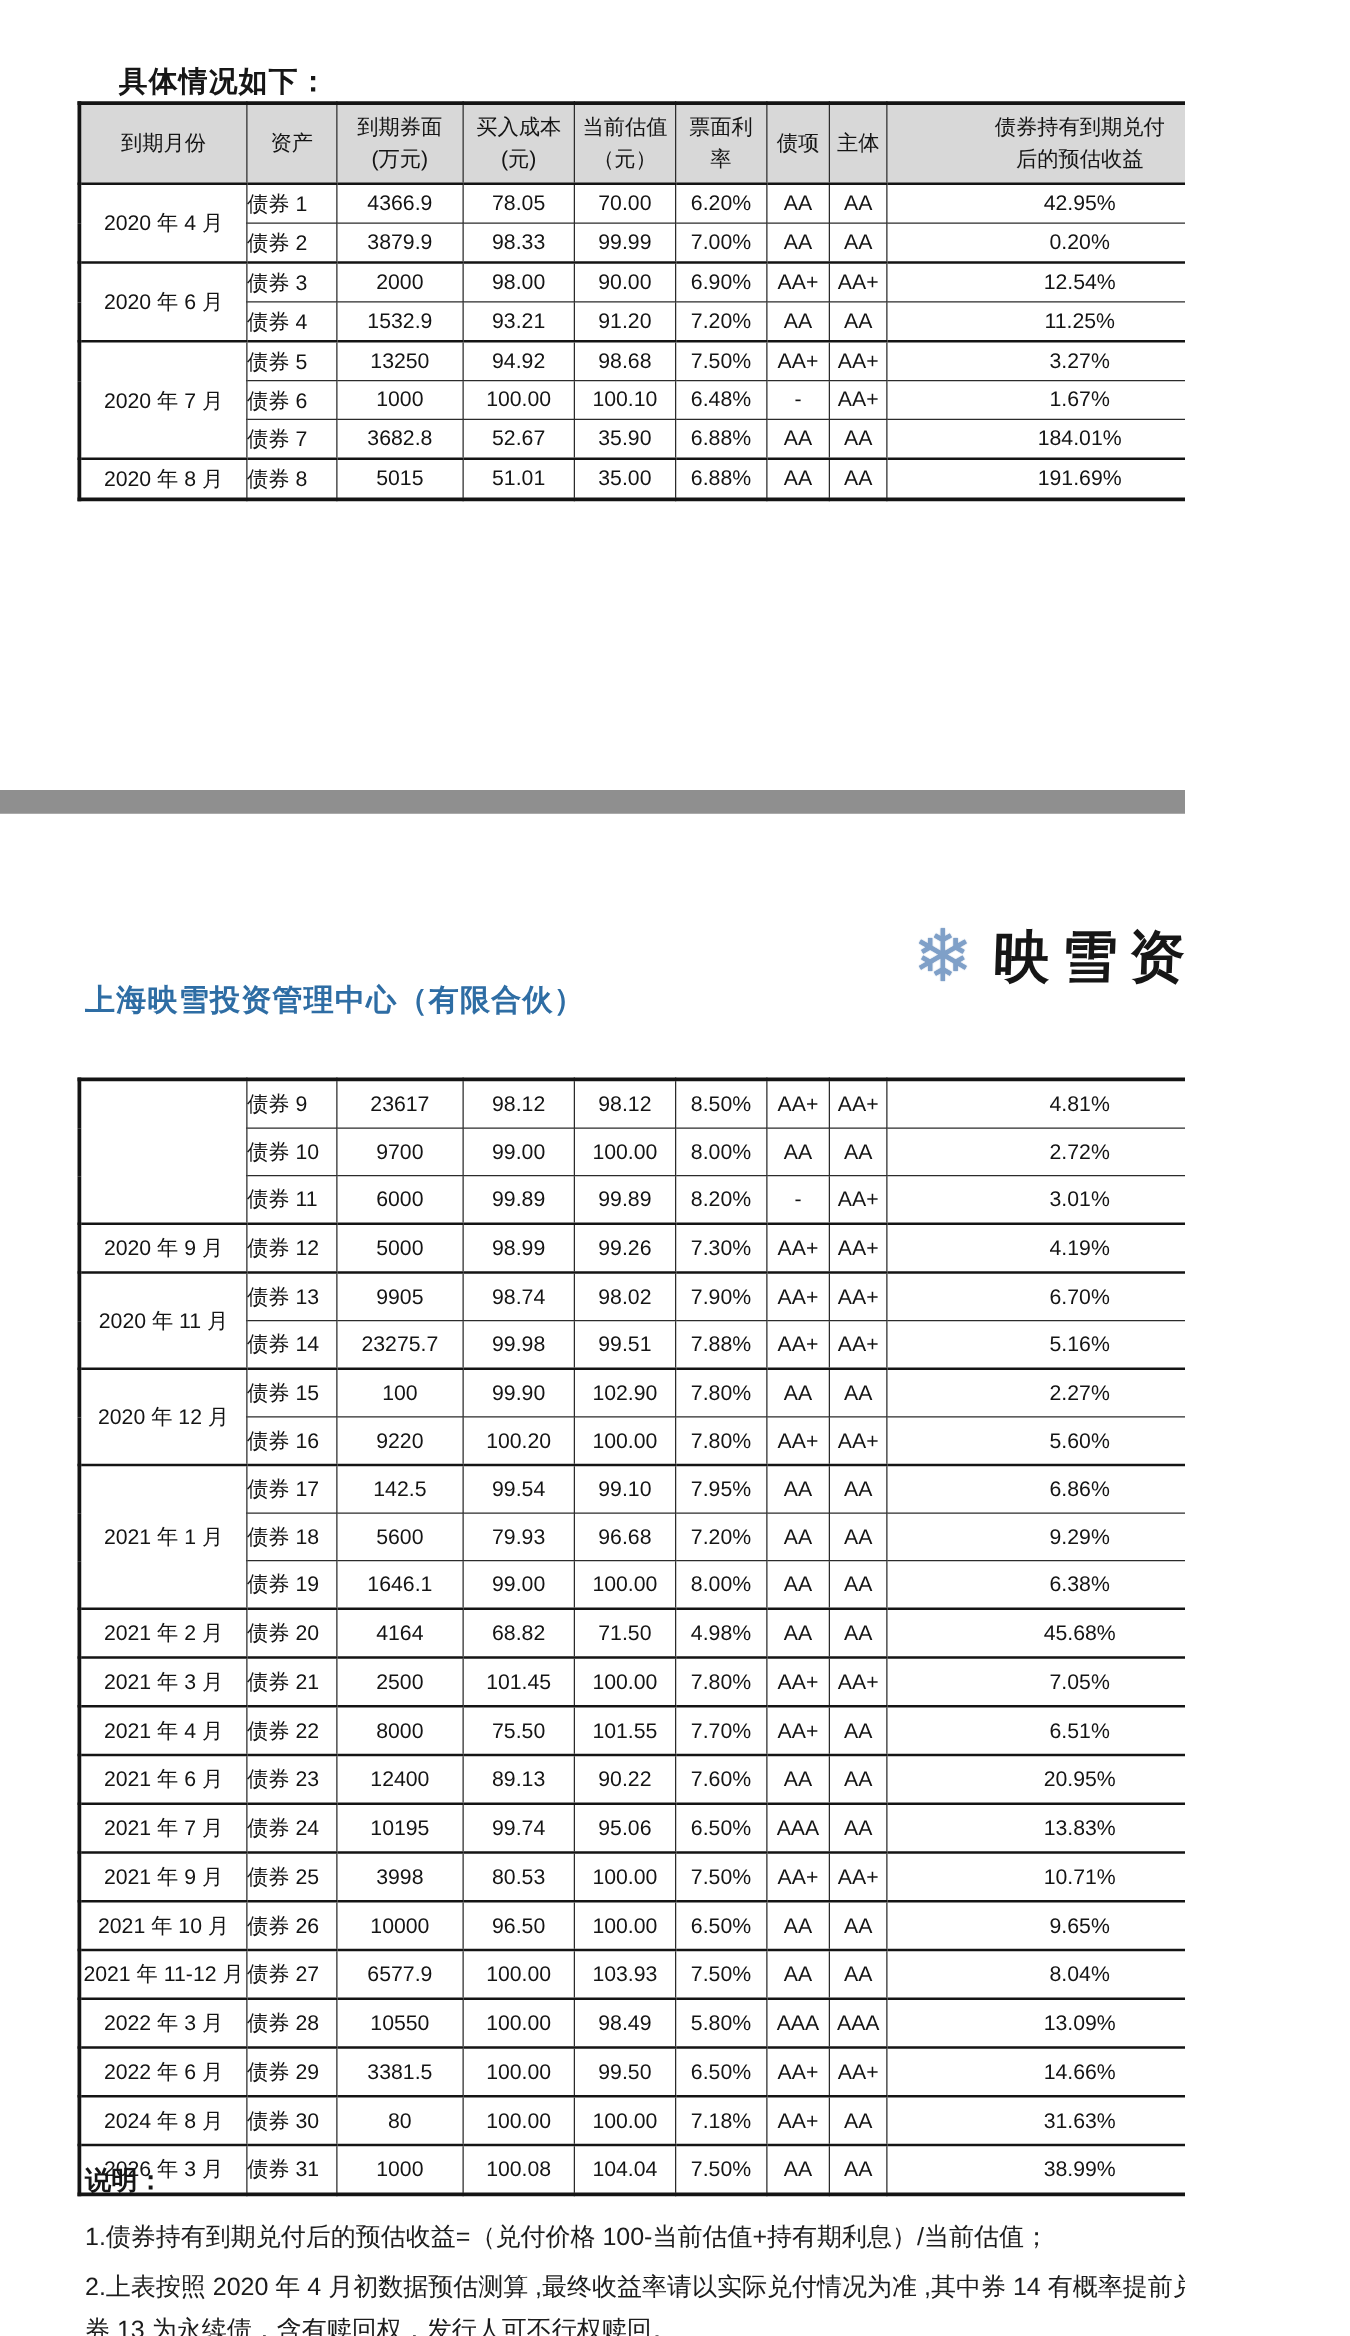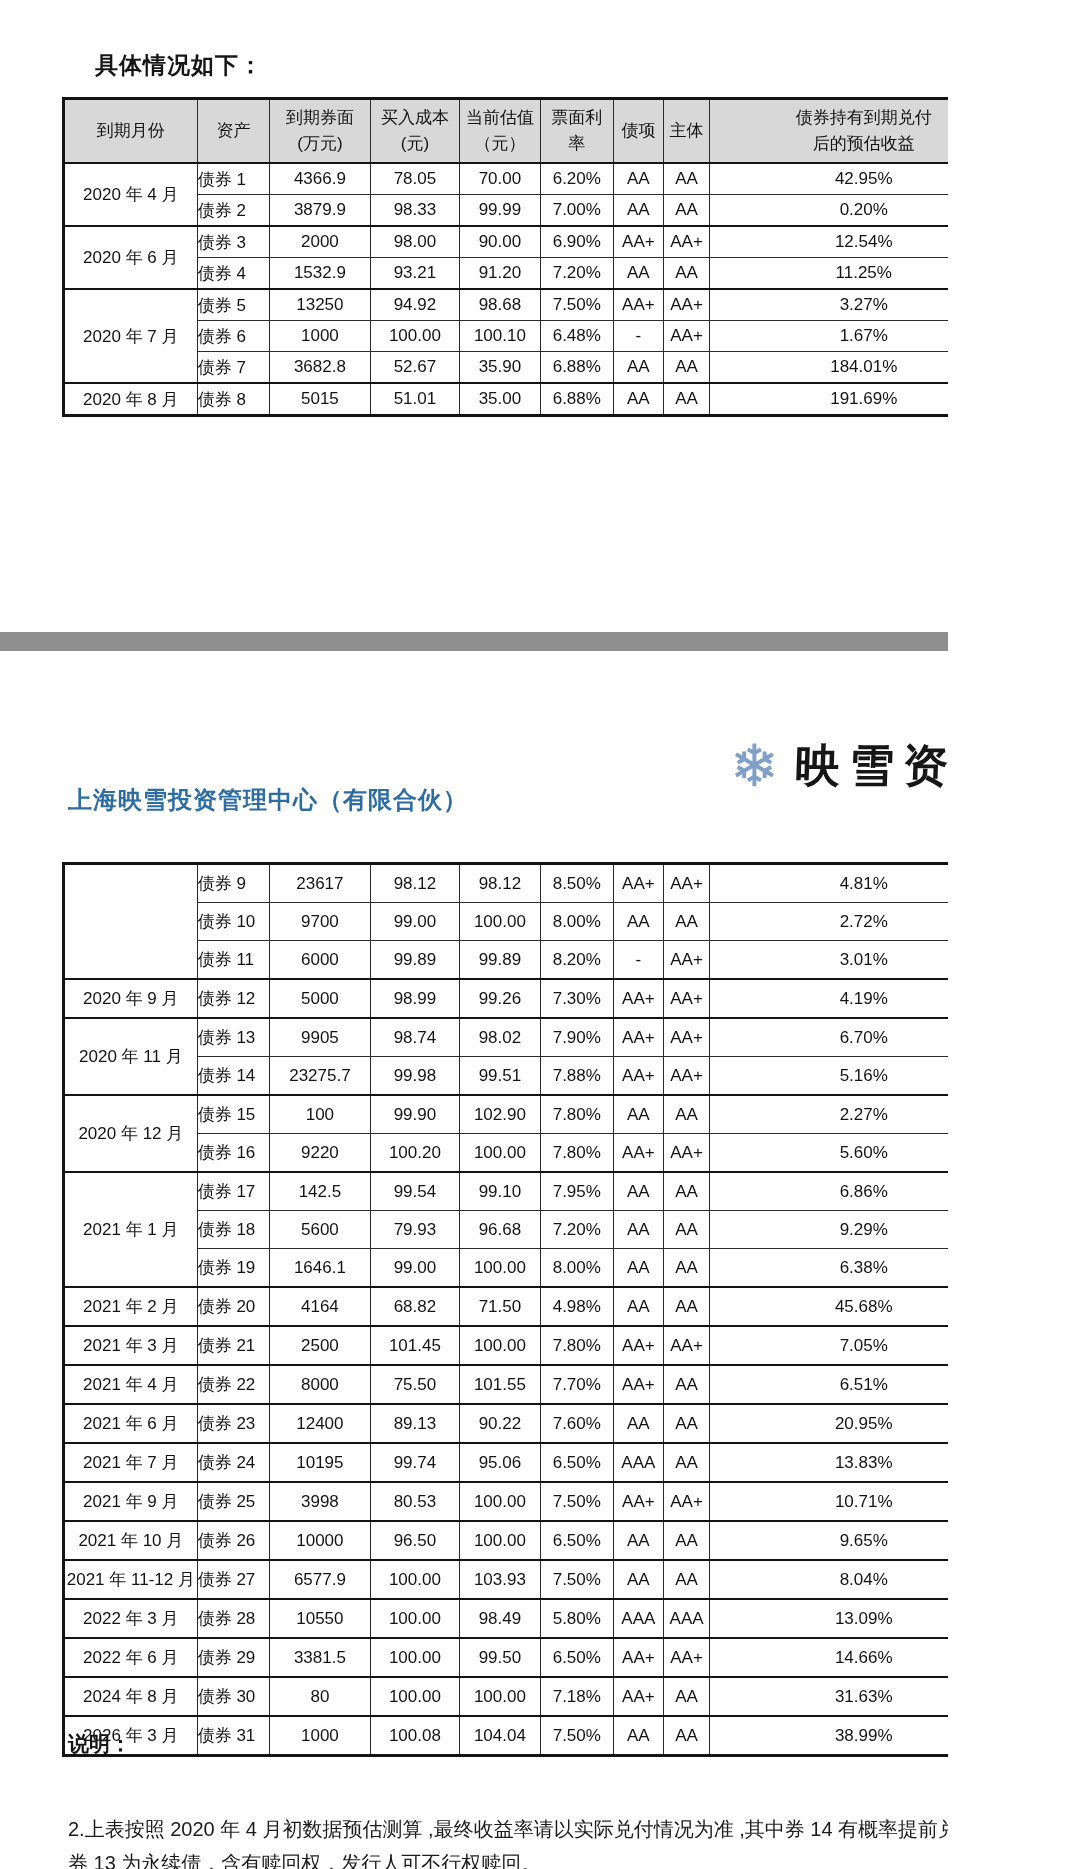--- a/index.html
+++ b/index.html
@@ -1,21 +1,21 @@
 <!DOCTYPE html>
 <html><head>
 <meta charset="utf-8">
 <style>
   html,body{margin:0;padding:0;}
   .page{position:relative;width:948px;height:1869px;background:#ffffff;
         font-family:"Liberation Sans","DejaVu Sans",sans-serif;color:#111;overflow:hidden;margin-top:44px;}
   .doc-title{position:absolute;left:95px;top:6px;font-size:23px;font-weight:bold;letter-spacing:1px;color:#161616;}
   table.holdings{border-collapse:collapse;table-layout:fixed;position:absolute;left:62px;width:958px;
                  border:3px solid #141414;background:#fff;}
-  #table1{top:53px;}
+  #table1{top:37px;}
   #table2{top:818px;padding-left:12px;}
   table.holdings th,table.holdings td{border:1px solid #2b2b2b;font-size:17px;font-weight:400;
                  padding:0;color:#141414;}
   table.holdings thead th{background:#d8d8d8;height:62px;line-height:1.55;font-size:17px;
                  border-bottom:2px solid #141414;text-align:center;vertical-align:middle;}
   #table1 tbody td{height:30px;}
   #table2 tbody td{height:37px;}
   tr.group-first td{border-top:2px solid #141414;}
   .c-month{text-align:center;font-size:16px;white-space:nowrap;}
   .c-asset{text-align:left;padding-left:8px;white-space:nowrap;}
@@ -447,17 +447,18 @@
           <td class="c-value">104.04</td>
           <td class="c-coupon">7.50%</td>
           <td class="c-bond">AA</td>
           <td class="c-issuer">AA</td>
           <td class="c-ret">38.99%</td>
         </tr>
       </tbody>
     </table>
 
   <div class="notes-heading">说明：</div>
+  <div class="note l1">1.债券持有到期兑付后的预估收益=（兑付价格 100-当前估值+持有期利息）/当前估值；</div>
   <div class="note l2">2.上表按照 2020 年 4 月初数据预估测算 ,最终收益率请以实际兑付情况为准 ,其中券 14 有概率提前兑付，</div>
   <div class="note l3">券 13 为永续债，含有赎回权，发行人可不行权赎回。</div>
 
 
 </div>
 
 </body></html>

